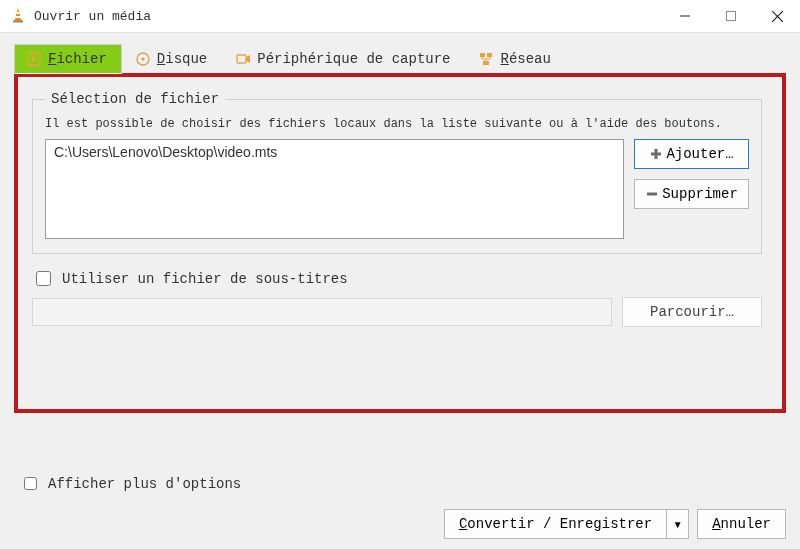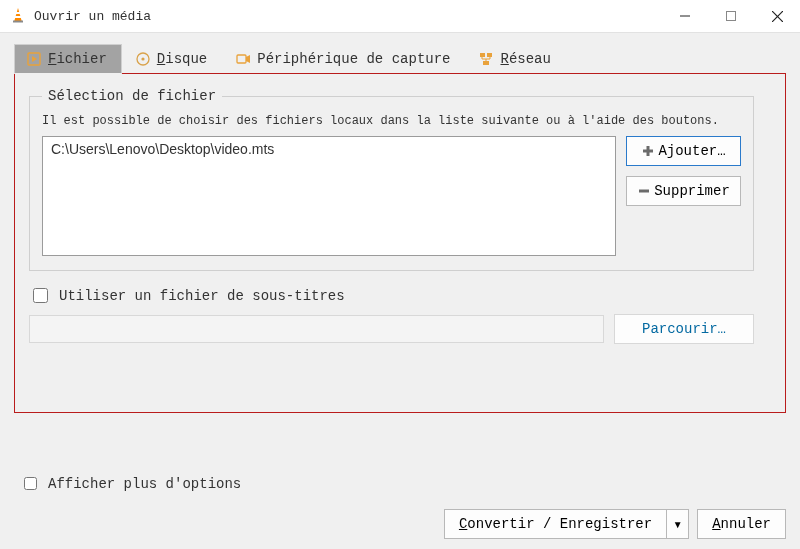--- a/index.html
+++ b/index.html
@@ -52,31 +52,31 @@
     align-items: center;
     gap: 6px;
     padding: 6px 14px 6px 12px;
     font-family: "Courier New", monospace;
     font-size: 14px;
     border: 1px solid transparent;
     position: relative;
     top: 1px;
   }
   .tab.active {
-    background: #a3a3a3;
+    background: #84cc16;
     border: 1px solid #cfcfcf;
     border-bottom: 1px solid #f0f0f0;
     padding-left: 11px;
   }
   .tab .u { text-decoration: underline; }
   .tab-icon { width: 16px; height: 16px; display: inline-block; }
   .tabpanel {
-    border: 1px solid #b91c1c;
+    border: 4px solid #b91c1c;
     background: #f0f0f0;
-    padding: 14px 31px 14px 14px;
+    padding: 14px 20px 14px 14px;
     height: 340px;
   }
   fieldset.file-sel {
     border: 1px solid #cfcfcf;
     margin: 0 0 14px 0;
     padding: 10px 12px 14px 12px;
   }
   fieldset.file-sel legend {
     font-family: "Courier New", monospace;
     font-size: 14px;
@@ -87,21 +87,21 @@
     font-size: 12px;
     margin-bottom: 8px;
   }
   .file-row {
     display: flex;
     gap: 10px;
     align-items: flex-start;
   }
   .file-list {
     flex: 1;
-    height: 120px;
+    height: 100px;
     border: 1px solid #9b9b9b;
     background: #fff;
     padding: 4px 8px;
     font-family: "Segoe UI", sans-serif;
     font-size: 14px;
     overflow: auto;
   }
   .file-btns {
     width: 115px;
     display: flex;
@@ -145,21 +145,21 @@
     border: 1px solid #d8d8d8;
     background: #f4f4f4;
   }
   button.browse {
     width: 140px;
     height: 30px;
     border: 1px solid #d8d8d8;
     background: #fdfdfd;
     font-family: "Courier New", monospace;
     font-size: 14px;
-    color: #0369a1;
+    color: #404040;
     cursor: default;
   }
   .bottom-area {
     position: absolute;
     left: 20px;
     right: 14px;
     bottom: 10px;
   }
   .more-opts {
     display: flex;

